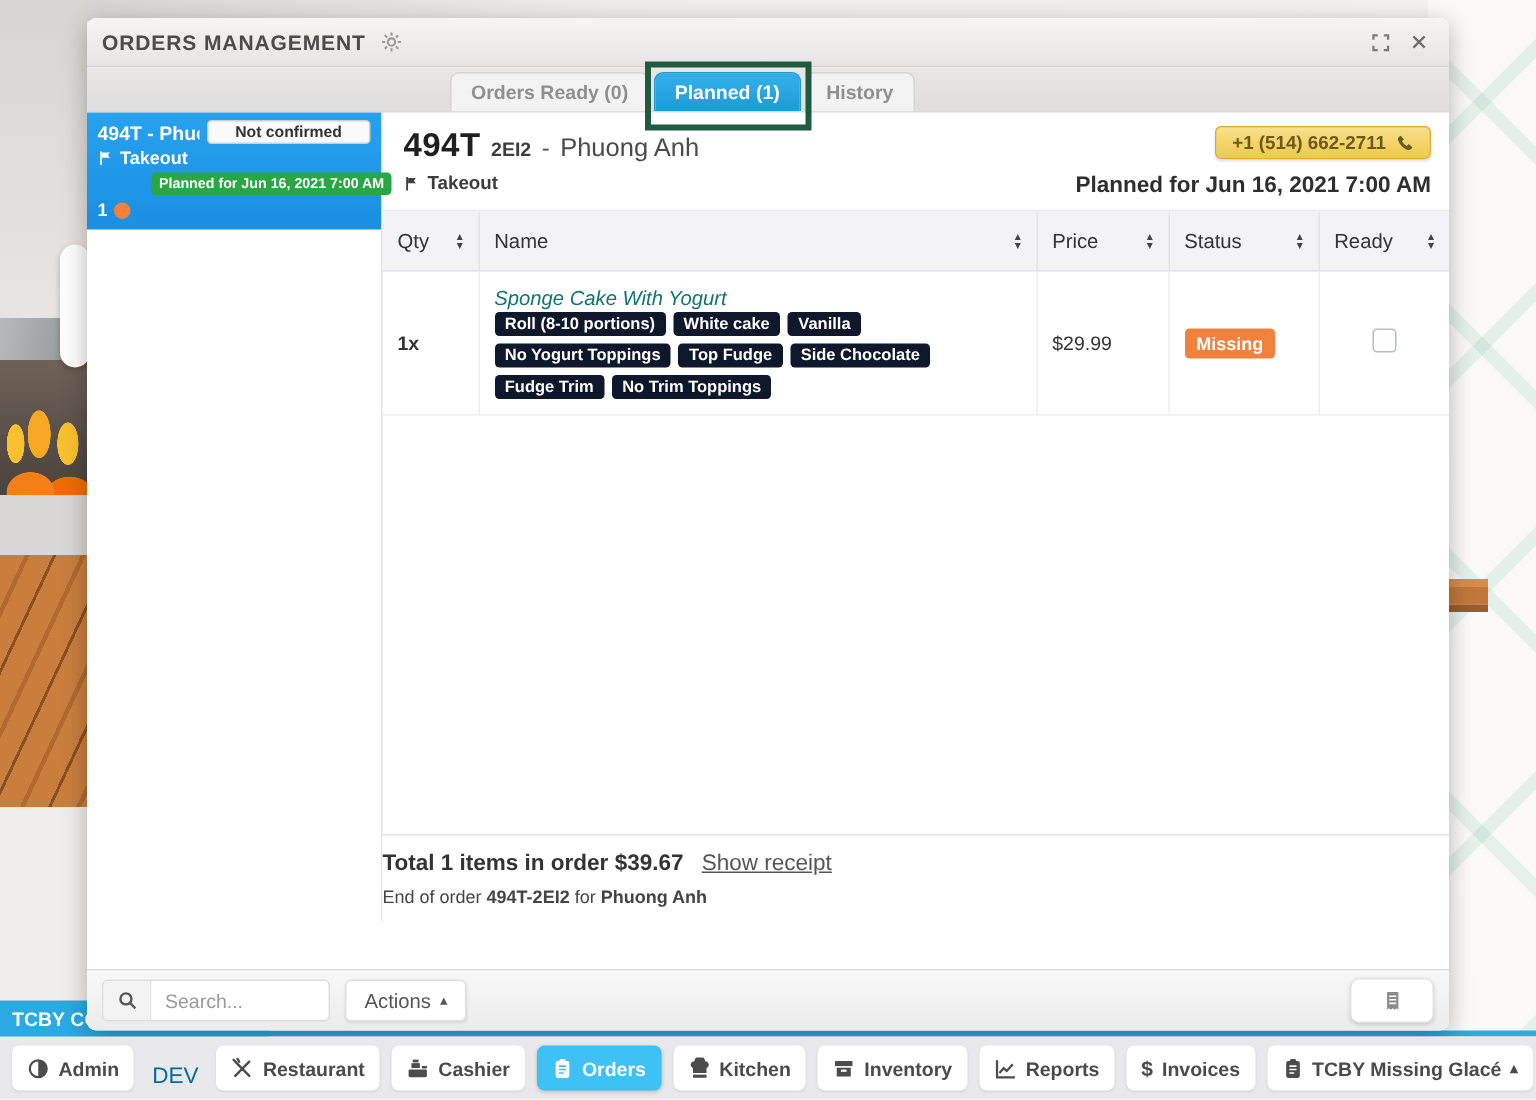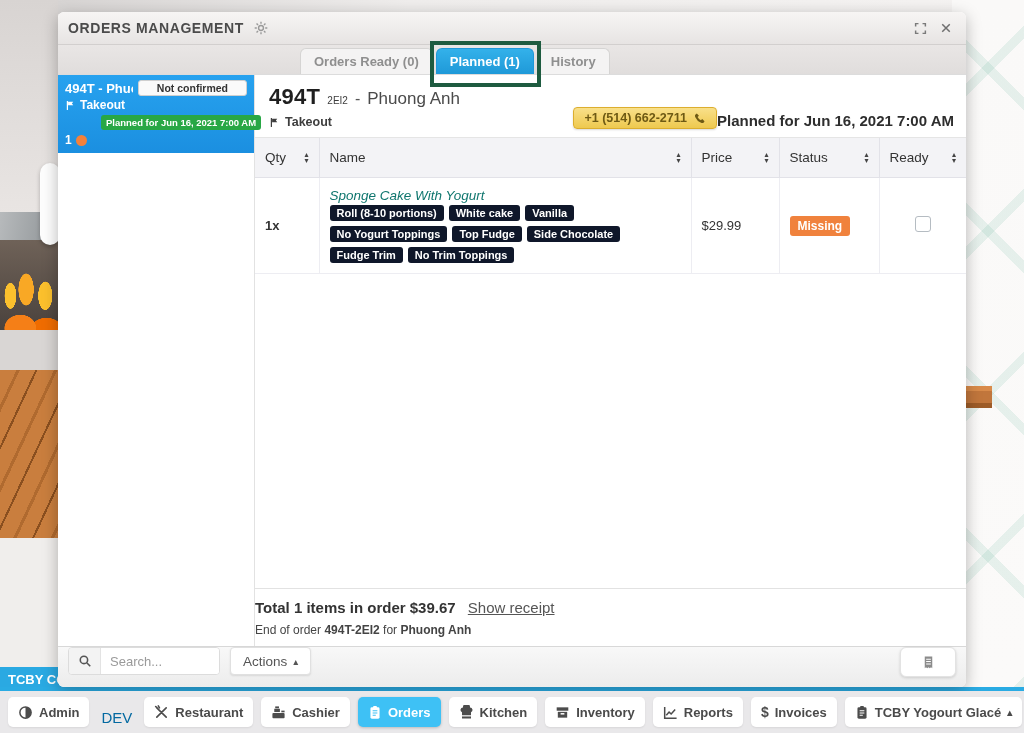--- a/index.html
+++ b/index.html
@@ -74,25 +74,25 @@
     color:#fff; font-size:9.5px; font-weight:bold; padding:2px 5px; white-space:nowrap; width:fit-content; }
   .oc-row4 { display:flex; align-items:center; gap:4px; margin-top:3px; font-size:12px; font-weight:bold; }
   .oc-dot { width:11px; height:11px; border-radius:50%; background:#f4813b; display:inline-block; }
 
   
   .main { flex:1; display:flex; flex-direction:column; min-width:0; }
   .order-header { padding:9px 12px 8px 14px; border-bottom:1px solid #e5e5e5; display:flex; flex:0 0 auto; }
   .oh-left { flex:1; }
   .oh-line1 { display:flex; align-items:baseline; gap:7px; }
   .oh-number { font-size:22px; font-weight:bold; color:#1f1f1f; letter-spacing:.3px; }
-  .oh-code { font-size:10px; font-weight:normal; color:#3d3d3d; }
+  .oh-code { font-size:13px; font-weight:bold; color:#3d3d3d; }
   .oh-sep { font-size:16px; color:#555; }
   .oh-name { font-size:17px; color:#4a4a4a; }
   .oh-line2 { display:flex; align-items:center; gap:5px; margin-top:5px; font-size:12.5px; font-weight:bold; color:#3d3d3d; }
-  .oh-right { display:flex; flex-direction:row; align-items:flex-end; }
+  .oh-right { display:flex; flex-direction:column; align-items:flex-end; }
   .phone-btn { display:inline-flex; align-items:center; gap:6px; cursor:pointer;
     background:linear-gradient(#f9e08a,#eec94f); border:1px solid #dcae2f; border-radius:4px;
     padding:3px 10px; font-size:12.5px; font-weight:bold; color:#6e5a14; box-shadow:0 1px 2px rgba(0,0,0,.15); }
   .planned-for { margin-top:9px; font-size:15px; font-weight:bold; color:#2e2e2e; }
 
   
   table.items { width:100%; border-collapse:collapse; flex:0 0 auto; }
   table.items th { background:#f3f3f6; border-right:1px solid #e2e2e8; border-bottom:1px solid #e2e2e8;
     font-size:13.5px; font-weight:400; color:#333; text-align:left; padding:12px 10px; }
   table.items th:last-child { border-right:none; }
@@ -120,23 +120,23 @@
 
   
   .order-footer { border-top:1px solid #e2e2e2; padding:10px 0 9px; text-align:left; flex:0 0 auto; background:#fff; }
   .of-line1 { font-size:15px; color:#333; }
   .of-total { font-weight:bold; }
   .of-link { font-weight:normal; color:#555; text-decoration:underline; cursor:pointer; margin-left:8px; }
   .of-line2 { font-size:12px; color:#444; margin-top:7px; }
   .of-line2 b { font-weight:bold; }
 
   
-  .bottom-toolbar { flex:0 0 41px; height:41px; display:flex; align-items:flex-start; gap:10px;
+  .bottom-toolbar { flex:0 0 41px; height:41px; display:flex; align-items:center; gap:10px;
     padding:0 10px; background:linear-gradient(#f8f8f8,#ececec); border-top:1px solid #d8d8d8;
-    border-radius:0 0 6px 6px; }
+    border-radius:0 0 6px 6px;margin-top:32px; }
   .search-group { display:flex; height:28px; border:1px solid #dcdcdc; border-radius:4px;
     background:#fff; overflow:hidden; box-shadow:inset 0 1px 2px rgba(0,0,0,.06); }
   .search-icon-box { width:32px; display:flex; align-items:center; justify-content:center;
     background:#f3f3f3; border-right:1px solid #e3e3e3; }
   .search-group input { border:none; outline:none; width:118px; padding:0 9px; font-size:13px;
     color:#555; font-family:"Liberation Sans", sans-serif; }
   .search-group input::placeholder { color:#9a9a9a; }
   .actions-btn { height:28px; display:inline-flex; align-items:center; gap:6px; padding:0 12px;
     background:#fff; border:1px solid #e0e0e0; border-radius:4px; font-size:13.5px; color:#555;
     cursor:pointer; box-shadow:0 1px 2px rgba(0,0,0,.1); }
@@ -460,17 +460,17 @@
     </span>
 
     <span class="tb-item caret-up">
       <span>
         <svg width="14" height="15" viewBox="0 0 16 16">
             <rect x="2.8" y="2" width="10.4" height="13" rx="1.6" fill="#4c4c4c"></rect>
             <rect x="5.8" y=".6" width="4.4" height="3" rx="1" fill="#4c4c4c"></rect>
             <path d="M5.3 6h5.4M5.3 8.6h5.4M5.3 11.2h3.6" stroke="#fff" stroke-width="1.2"></path>
           </svg>
       </span>
-      <span>TCBY Yogourt Glacé</span>
+      <span>TCBY Missing Glacé</span>
     </span>
 
   </div>
 </div>
 
 </body></html>

